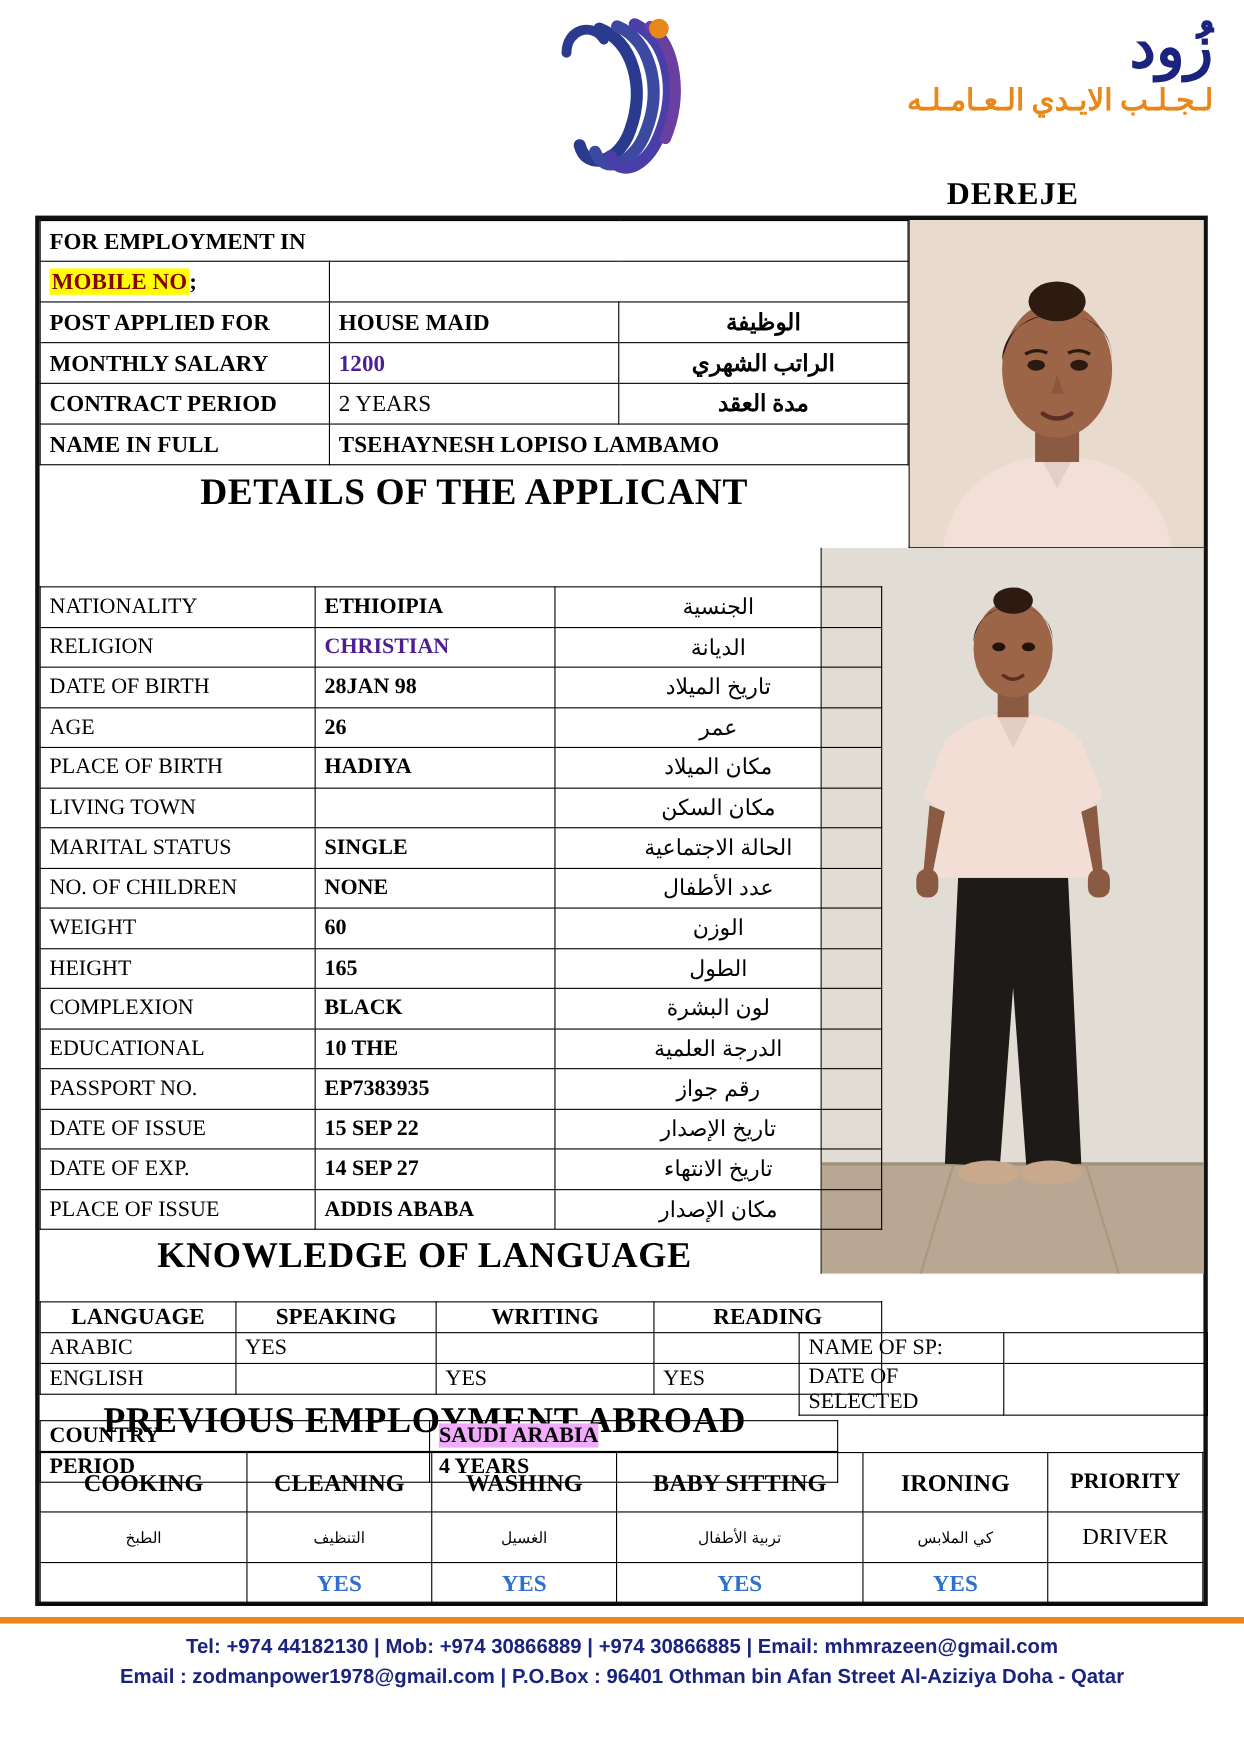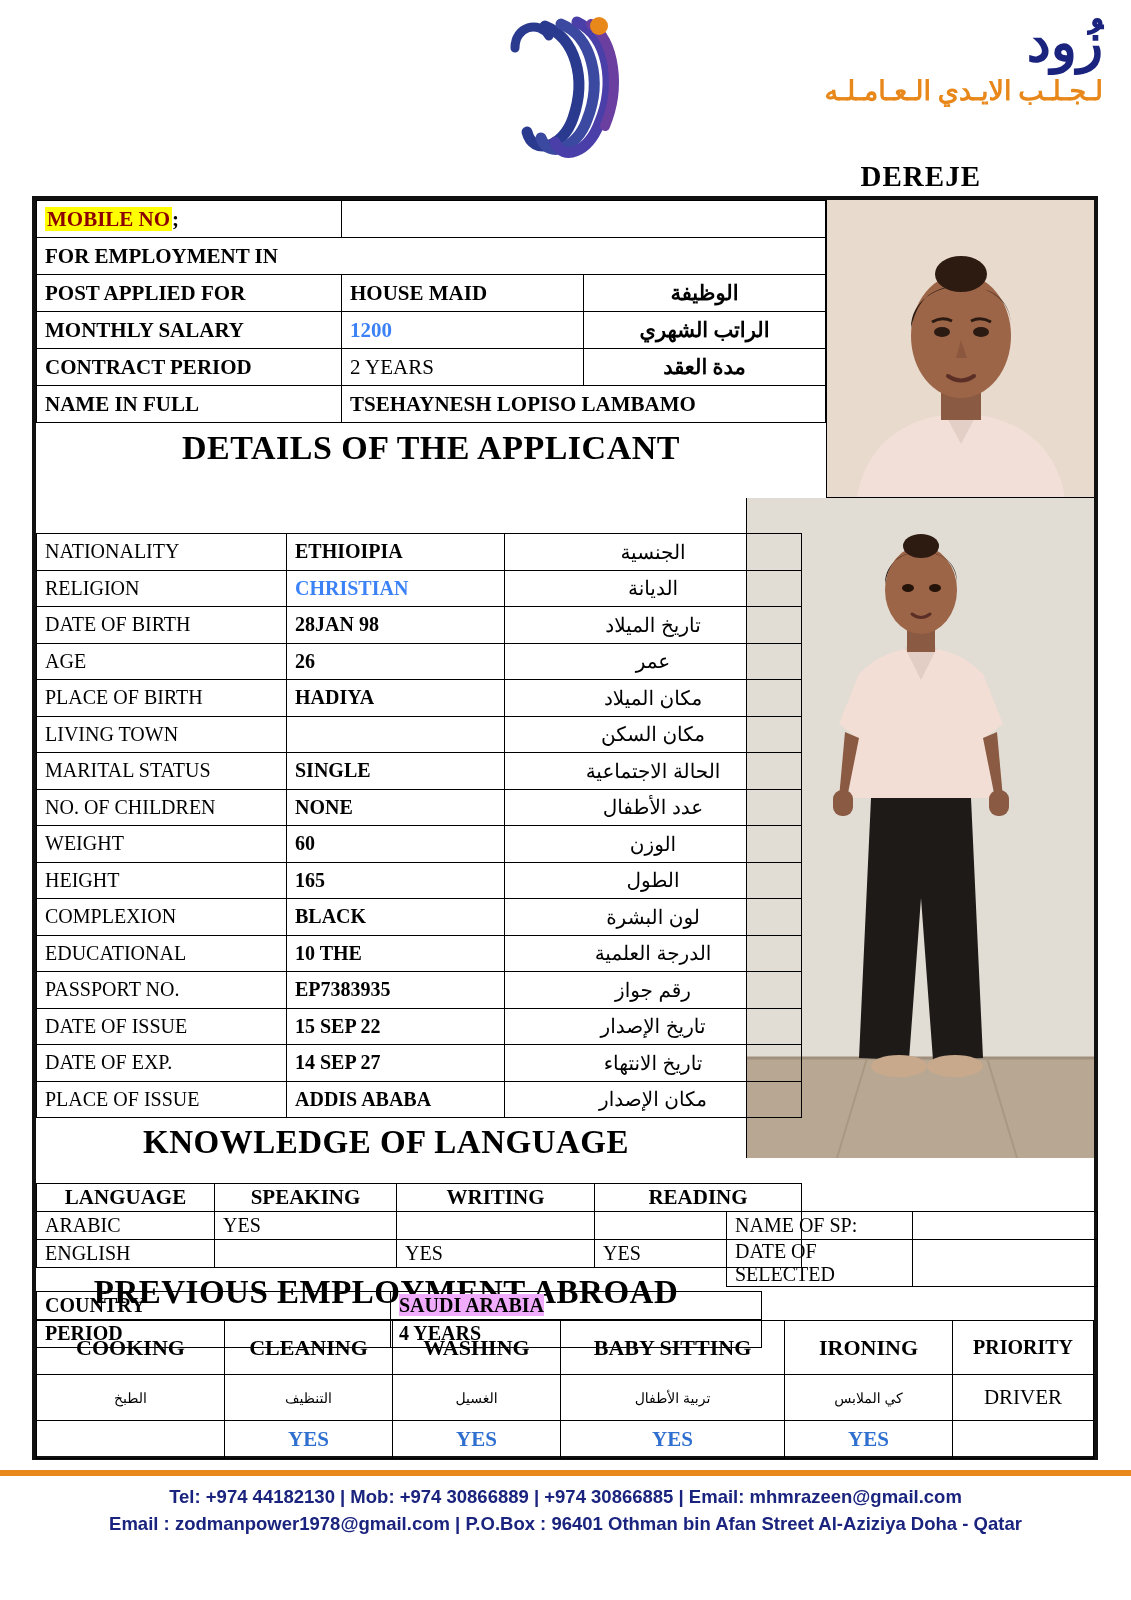--- a/index.html
+++ b/index.html
@@ -97,21 +97,21 @@
   }
   .topblock td.lbl { font-weight:bold; font-size:21px; }
   .topblock td.val { font-weight:bold; }
   .mobile-hl {
     background:#ffff00;
     font-weight:bold;
     color:#8b0000;
     padding:0 2px;
   }
   .ar { font-size:15px; font-family:"Liberation Sans", sans-serif; direction:rtl; text-align:center; font-weight:normal;}
-  .blue { color:#3b82f6; }
+  .blue { color:#4c1d95; }
 
   .section-title {
     text-align:center;
     font-weight:bold;
     font-size:34px;
     letter-spacing:0.5px;
     padding:6px 0 5px 0;
   }
 
   
@@ -231,27 +231,27 @@
 
   <div class="dereje">DEREJE</div>
 </div>
 
 <div class="frame">
 
   <div style="position:absolute; left:0; top:0; width:790px;">
     <table class="topblock">
       <tbody>
           <tr>
+        <td colspan="3" class="lbl">FOR EMPLOYMENT IN</td>
+      </tr>
+      <tr>
         <td class="lbl" style="width:305px;">
           <span class="mobile-hl">MOBILE NO</span><span>;</span>
         </td>
         <td colspan="2"></td>
-      </tr>
-      <tr>
-        <td colspan="3" class="lbl">FOR EMPLOYMENT IN</td>
       </tr>
       <tr>
         <td class="lbl" style="width:305px;">POST APPLIED FOR</td>
         <td class="val" style="width:220px;">HOUSE MAID</td>
         <td class="ar">الوظيفة</td>
       </tr>
       <tr>
         <td class="lbl">MONTHLY SALARY</td>
         <td class="val blue">1200</td>
         <td class="ar">الراتب الشهري</td>

